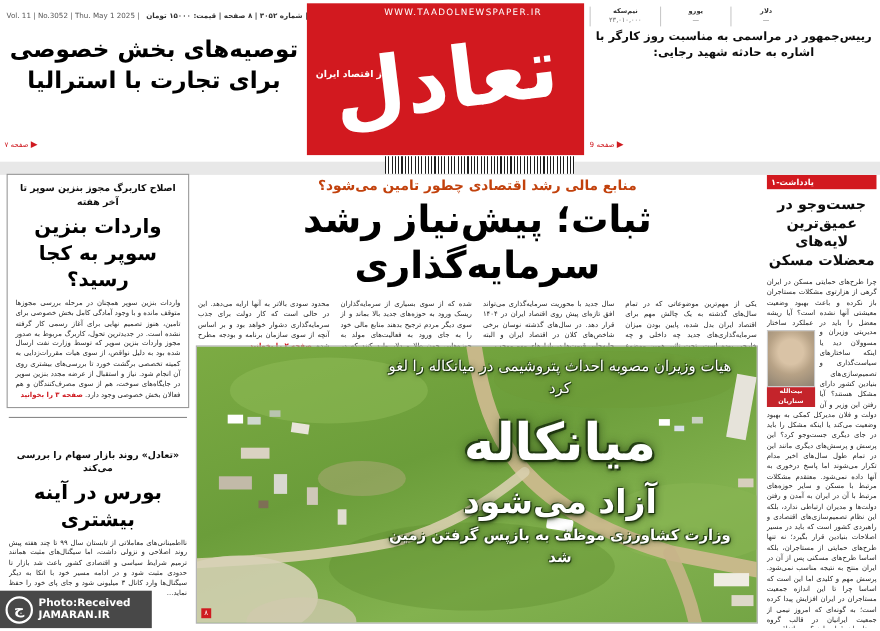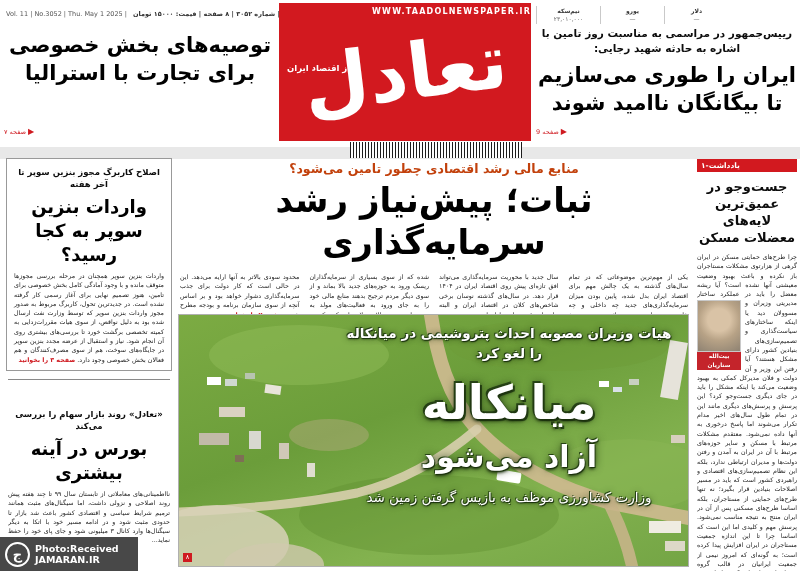--- a/index.html
+++ b/index.html
@@ -11,21 +11,21 @@
   .dateline{position:absolute;left:6px;top:6px;display:flex;gap:6px;align-items:center;}
   .date-en{font-size:6.5px;color:#555;direction:ltr;}
   .date-fa{font-size:6.5px;color:#333;direction:rtl;font-weight:bold;}
   .market{position:absolute;right:2px;top:2px;display:flex;direction:ltr;}
   .mcell{width:64px;text-align:center;direction:rtl;border-left:1px solid #c9c9c9;padding:1px 2px;}
   .mcell:first-child{border-left:none;}
   .mlabel{font-size:6px;font-weight:bold;color:#333;line-height:8px;}
   .mvalue{font-size:6px;color:#666;line-height:8px;}
   
   .masthead{position:absolute;left:279px;top:3px;width:252px;height:138px;background:#d2191f;overflow:hidden;}
-  .site{width:100%;text-align:right;color:#fff;font-size:8px;font-weight:bold;letter-spacing:1.2px;
+  .site{width:100%;text-align:center;color:#fff;font-size:8px;font-weight:normal;letter-spacing:1.2px;
         margin-top:4px;direction:ltr;padding-left:32px;}
   .logo{position:absolute;left:0;right:0;top:10px;text-align:center;color:#fff;font-size:76px;
         font-weight:bold;transform:rotate(-7deg);line-height:120px;direction:rtl;}
   .tagline{position:absolute;left:8px;top:60px;color:#fff;font-size:8.5px;font-weight:bold;direction:rtl;}
   .graystrip{position:absolute;left:0;top:147px;width:800px;height:12px;background:#e8e8e8;}
   .barcode{position:absolute;left:350px;top:142px;width:172px;height:16px;background:
      repeating-linear-gradient(90deg,#1c1c1c 0 1px,#fff 1px 3px,#1c1c1c 3px 4px,#fff 4px 6px);}
   
   .toparticle{position:absolute;top:26px;direction:rtl;text-align:center;}
   .ta-right{left:538px;width:258px;}
@@ -39,27 +39,27 @@
   .lead-kicker{font-size:12.5px;font-weight:bold;color:#c2410c;}
   .lead-headline{font-size:34px;font-weight:bold;color:#000;margin-top:3px;line-height:42px;}
   .lead-cols{display:flex;gap:10px;margin-top:9px;height:64px;overflow:hidden;text-align:justify;}
   .lead-col{flex:1;font-size:6.3px;line-height:9.4px;color:#222;}
   .redref{color:#cf1a20;font-weight:bold;}
   
   .photo{position:absolute;left:178px;top:314px;width:511px;height:253px;border:1px solid #b0b0b0;
          background:linear-gradient(160deg,#7cab43,#6b9d3a 40%,#83b24f 72%,#74a545);overflow:hidden;}
   .photo svg{position:absolute;left:0;top:0;}
   .overlay{position:absolute;right:14px;top:8px;width:330px;text-align:center;color:#fff;direction:rtl;}
-  .ov-kicker{font-size:13.5px;font-weight:bold;line-height:20px;
+  .ov-kicker{font-size:13.5px;font-weight:normal;line-height:20px;
      text-shadow:0 1px 2px rgba(25,45,12,.95),0 0 6px rgba(25,45,12,.8),1px 1px 0 #2c4a1a,-1px -1px 0 #2c4a1a;}
   .ov-h1{font-size:47px;font-weight:bold;line-height:56px;margin-top:12px;
      text-shadow:0 2px 3px rgba(25,45,12,.95),0 0 10px rgba(25,45,12,.85),2px 2px 0 #2c4a1a,-2px -2px 0 #2c4a1a;}
   .ov-h2{font-size:30px;font-weight:bold;line-height:40px;margin-top:6px;
      text-shadow:0 2px 3px rgba(25,45,12,.95),0 0 8px rgba(25,45,12,.85),1px 1px 0 #2c4a1a,-1px -1px 0 #2c4a1a;}
-  .ov-sub{font-size:13.5px;font-weight:normal;line-height:20px;margin-top:10px;
+  .ov-sub{font-size:13.5px;font-weight:bold;line-height:20px;margin-top:0;
      text-shadow:0 1px 2px rgba(25,45,12,.95),0 0 6px rgba(25,45,12,.8),1px 1px 0 #2c4a1a,-1px -1px 0 #2c4a1a;}
   .photomark{position:absolute;left:4px;bottom:4px;width:9px;height:9px;background:#cf1a20;color:#fff;
      font-size:6.5px;line-height:9px;text-align:center;}
   
   .note{position:absolute;left:697px;top:159px;width:100px;height:412px;direction:rtl;overflow:hidden;}
   .badge{background:#d2191f;color:#fff;font-size:7.5px;font-weight:bold;line-height:13px;height:13px;
          padding:0 4px;text-align:left;direction:rtl;}
   .note-title{font-size:13px;font-weight:bold;line-height:17px;text-align:center;margin-top:6px;color:#0d0d0d;}
   .note-body{margin-top:6px;font-size:6.3px;line-height:9.3px;text-align:justify;color:#222;}
   .authorbox{float:left;width:44px;margin:2px 4px 2px 0;}
@@ -114,22 +114,21 @@
 
   <div class="masthead">
     <div class="site">WWW.TAADOLNEWSPAPER.IR</div>
     <div class="logo">تعادل</div>
     <div class="tagline">نیاز اقتصاد ایران</div>
   </div>
   <div class="graystrip"></div>
   <div class="barcode"></div>
 
   <div class="toparticle ta-right">
-    <div class="kicker">رییس‌جمهور در مراسمی به مناسبت روز تامین با اشاره به حادثه شهید رجایی:</div>
-    <div class="bigline">ایران را طوری می‌سازیم تا بیگانگان ناامید شوند</div>
+    <div class="kicker">رییس‌جمهور در مراسمی به مناسبت روز کارگر با اشاره به حادثه شهید رجایی:</div>
   </div>
   <div class="chip" style="left:536px;top:128px;">
     <span class="tri">▶</span>
     <span>صفحه 9</span>
   </div>
 
   <div class="toparticle ta-left">
     <div class="bigline">توصیه‌های بخش خصوصی برای تجارت با استرالیا</div>
   </div>
   <div class="chip" style="left:4px;top:128px;">

